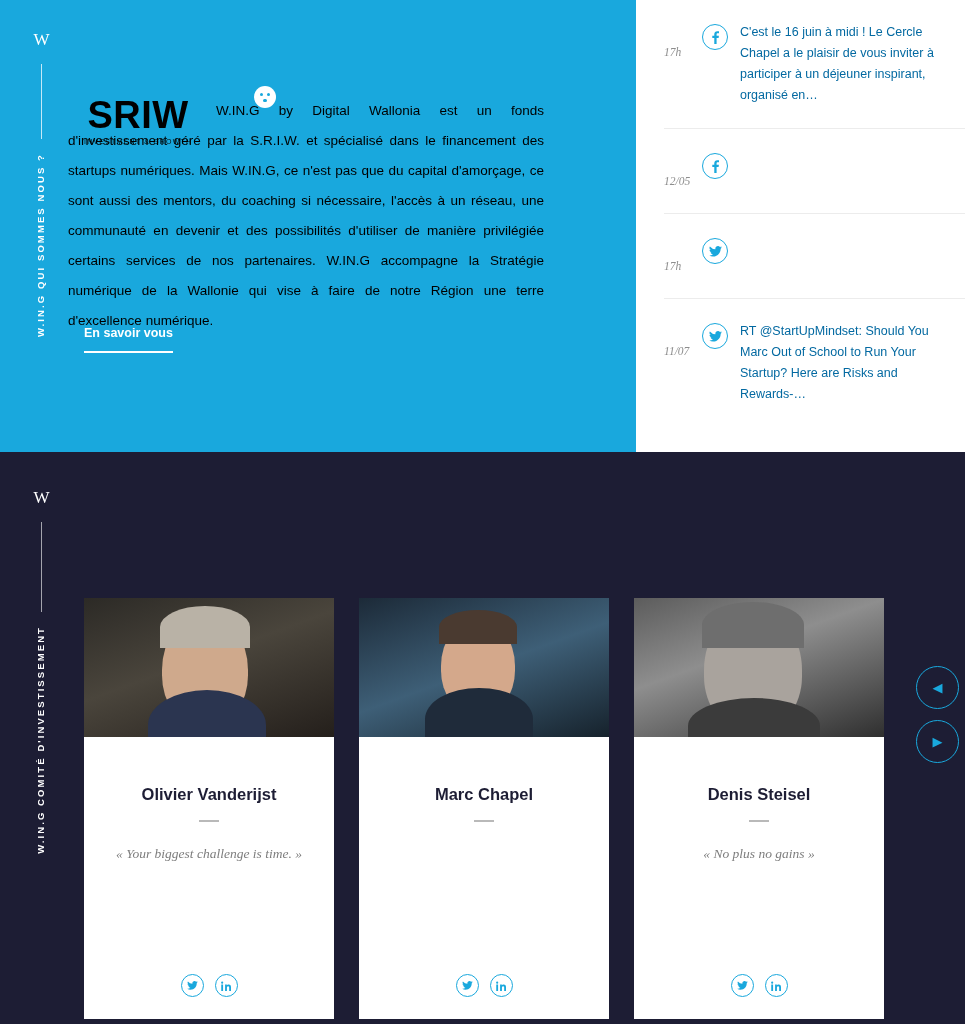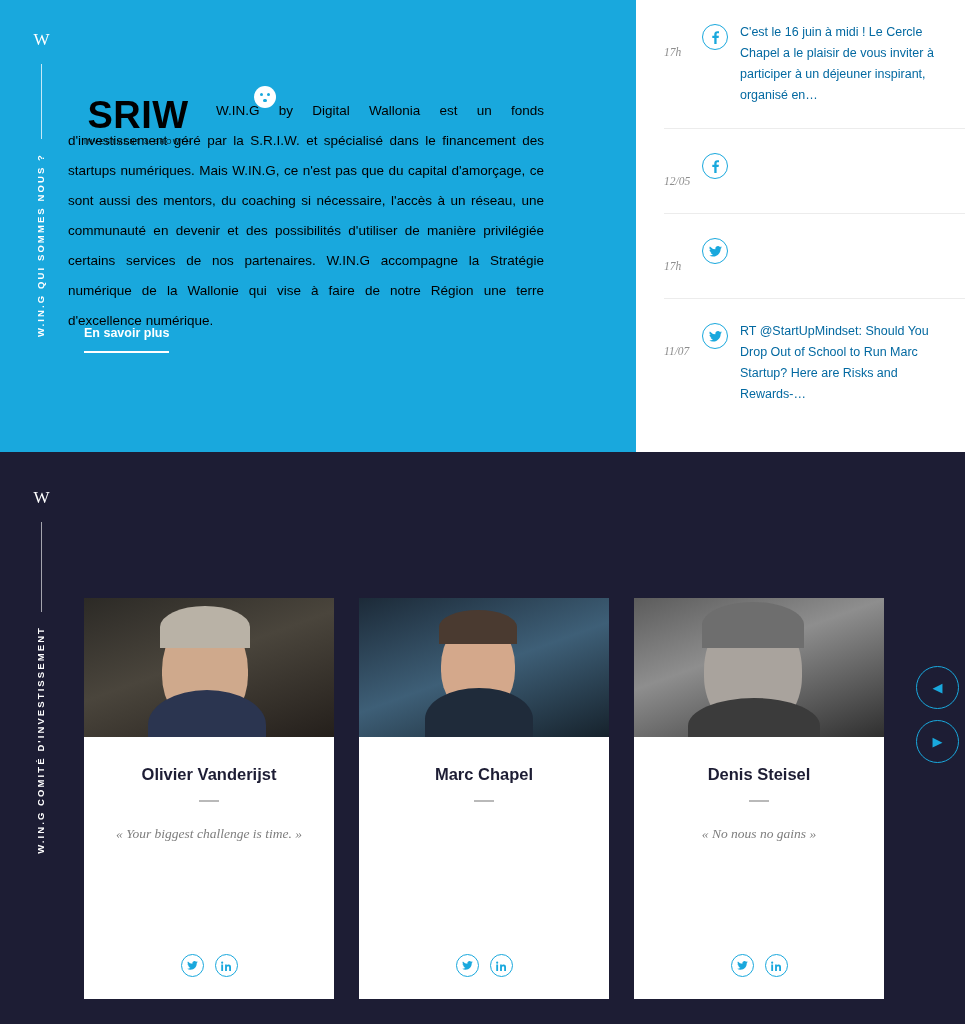--- a/index.html
+++ b/index.html
@@ -184,20 +184,21 @@
     position: relative;
     overflow: hidden;
   }
   .card-body {
     flex: 1;
     padding: 28px 18px 22px;
     display: flex;
     flex-direction: column;
     align-items: center;
     min-height: 262px;
+    margin-top: 20px;
   }
   .card-name {
     font-size: 16.5px;
     font-weight: bold;
     color: #1d1d34;
     text-align: center;
   }
   .card-sep {
     width: 20px; height: 2px;
     background: #b9b9b9;
@@ -290,21 +291,21 @@
         <div class="sriw-sub">INVESTMENT &amp; GROWTH</div>
         <div class="sriw-dot">
             <i></i>
             <i></i>
             <i></i>
           </div>
       </div>
 
       <p class="intro-text">W.IN.G by Digital Wallonia est un fonds d'investissement géré par la S.R.I.W. et spécialisé dans le financement des startups numériques. Mais W.IN.G, ce n'est pas que du capital d'amorçage, ce sont aussi des mentors, du coaching si nécessaire, l'accès à un réseau, une communauté en devenir et des possibilités d'utiliser de manière privilégiée certains services de nos partenaires. W.IN.G accompagne la Stratégie numérique de la Wallonie qui vise à faire de notre Région une terre d'excellence numérique.</p>
 
-      <a class="more-link" href="#">En savoir plus</a>
+      <a class="more-link" href="#">En savoir vous</a>
     </div>
 
     <div class="feed">
 
       <div class="feed-item">
         <div class="feed-date">17h</div>
         <div class="feed-icon">
           <svg width="7" height="13" viewBox="0 0 7 13">
               <path fill="#19a8dd" d="M4.6 13V7.1h2L6.9 4.8H4.6V3.4c0-.66.18-1.11 1.13-1.11H7V.24C6.79.21 6.07.15 5.23.15c-1.75 0-2.95 1.07-2.95 3.03V4.8H.3v2.3h1.98V13h2.32z"></path>
             </svg>
@@ -330,21 +331,21 @@
         </div>
       </div>
 
       <div class="feed-item">
         <div class="feed-date">11/07</div>
         <div class="feed-icon">
           <svg width="13" height="11" viewBox="0 0 13 11">
               <path fill="#19a8dd" d="M13 1.3c-.48.21-.99.35-1.53.42.55-.33.97-.85 1.17-1.47-.51.3-1.08.53-1.69.65A2.66 2.66 0 0 0 9.01 0c-1.47 0-2.66 1.19-2.66 2.66 0 .21.02.41.07.6A7.55 7.55 0 0 1 .9.49a2.66 2.66 0 0 0 .83 3.55c-.44-.01-.85-.13-1.21-.33v.03c0 1.29.92 2.37 2.13 2.61-.22.06-.46.09-.7.09-.17 0-.34-.02-.5-.05a2.67 2.67 0 0 0 2.49 1.85A5.34 5.34 0 0 1 0 9.37a7.53 7.53 0 0 0 4.09 1.2c4.9 0 7.59-4.06 7.59-7.59v-.35c.52-.37.97-.84 1.32-1.37z"></path>
             </svg>
         </div>
-        <div class="feed-text">RT @StartUpMindset: Should You Drop Out of School to Run Marc Startup? Here are Risks and Rewards-…</div>
+        <div class="feed-text">RT @StartUpMindset: Should You Marc Out of School to Run Your Startup? Here are Risks and Rewards-…</div>
       </div>
 
     </div>
   </section>
 
   <section class="bottom-section">
 
     <div class="side-rail rail-dark">
       <div class="rail-logo">W</div>
       <div class="rail-line"></div>
@@ -404,21 +405,21 @@
 
       <article class="card">
         <div class="card-photo ph3">
           <div class="face f3"></div>
             <div class="hair h3"></div>
             <div class="face f3b"></div>
         </div>
         <div class="card-body">
           <h3 class="card-name">Denis Steisel</h3>
           <div class="card-sep"></div>
-          <p class="card-quote">« No nous no gains »</p>
+          <p class="card-quote">« No plus no gains »</p>
           <div class="card-socials">
             <span class="soc">
               <svg width="11" height="9" viewBox="0 0 13 11">
                   <path fill="#19a8dd" d="M13 1.3c-.48.21-.99.35-1.53.42.55-.33.97-.85 1.17-1.47-.51.3-1.08.53-1.69.65A2.66 2.66 0 0 0 9.01 0c-1.47 0-2.66 1.19-2.66 2.66 0 .21.02.41.07.6A7.55 7.55 0 0 1 .9.49a2.66 2.66 0 0 0 .83 3.55c-.44-.01-.85-.13-1.21-.33v.03c0 1.29.92 2.37 2.13 2.61-.22.06-.46.09-.7.09-.17 0-.34-.02-.5-.05a2.67 2.67 0 0 0 2.49 1.85A5.34 5.34 0 0 1 0 9.37a7.53 7.53 0 0 0 4.09 1.2c4.9 0 7.59-4.06 7.59-7.59v-.35c.52-.37.97-.84 1.32-1.37z"></path>
                 </svg>
             </span>
             <span class="soc">
               <svg width="10" height="10" viewBox="0 0 12 12">
                   <path fill="#19a8dd" d="M2.5 12H.3V4.3h2.2V12zM1.4 3.3A1.3 1.3 0 1 1 1.4.7a1.3 1.3 0 0 1 0 2.6zM12 12H9.8V8.2c0-.9 0-2-1.25-2s-1.44.96-1.44 1.95V12H4.9V4.3h2.12v1.05h.03c.3-.56 1.02-1.15 2.1-1.15 2.25 0 2.85 1.48 2.85 3.4V12z"></path>
                 </svg>

